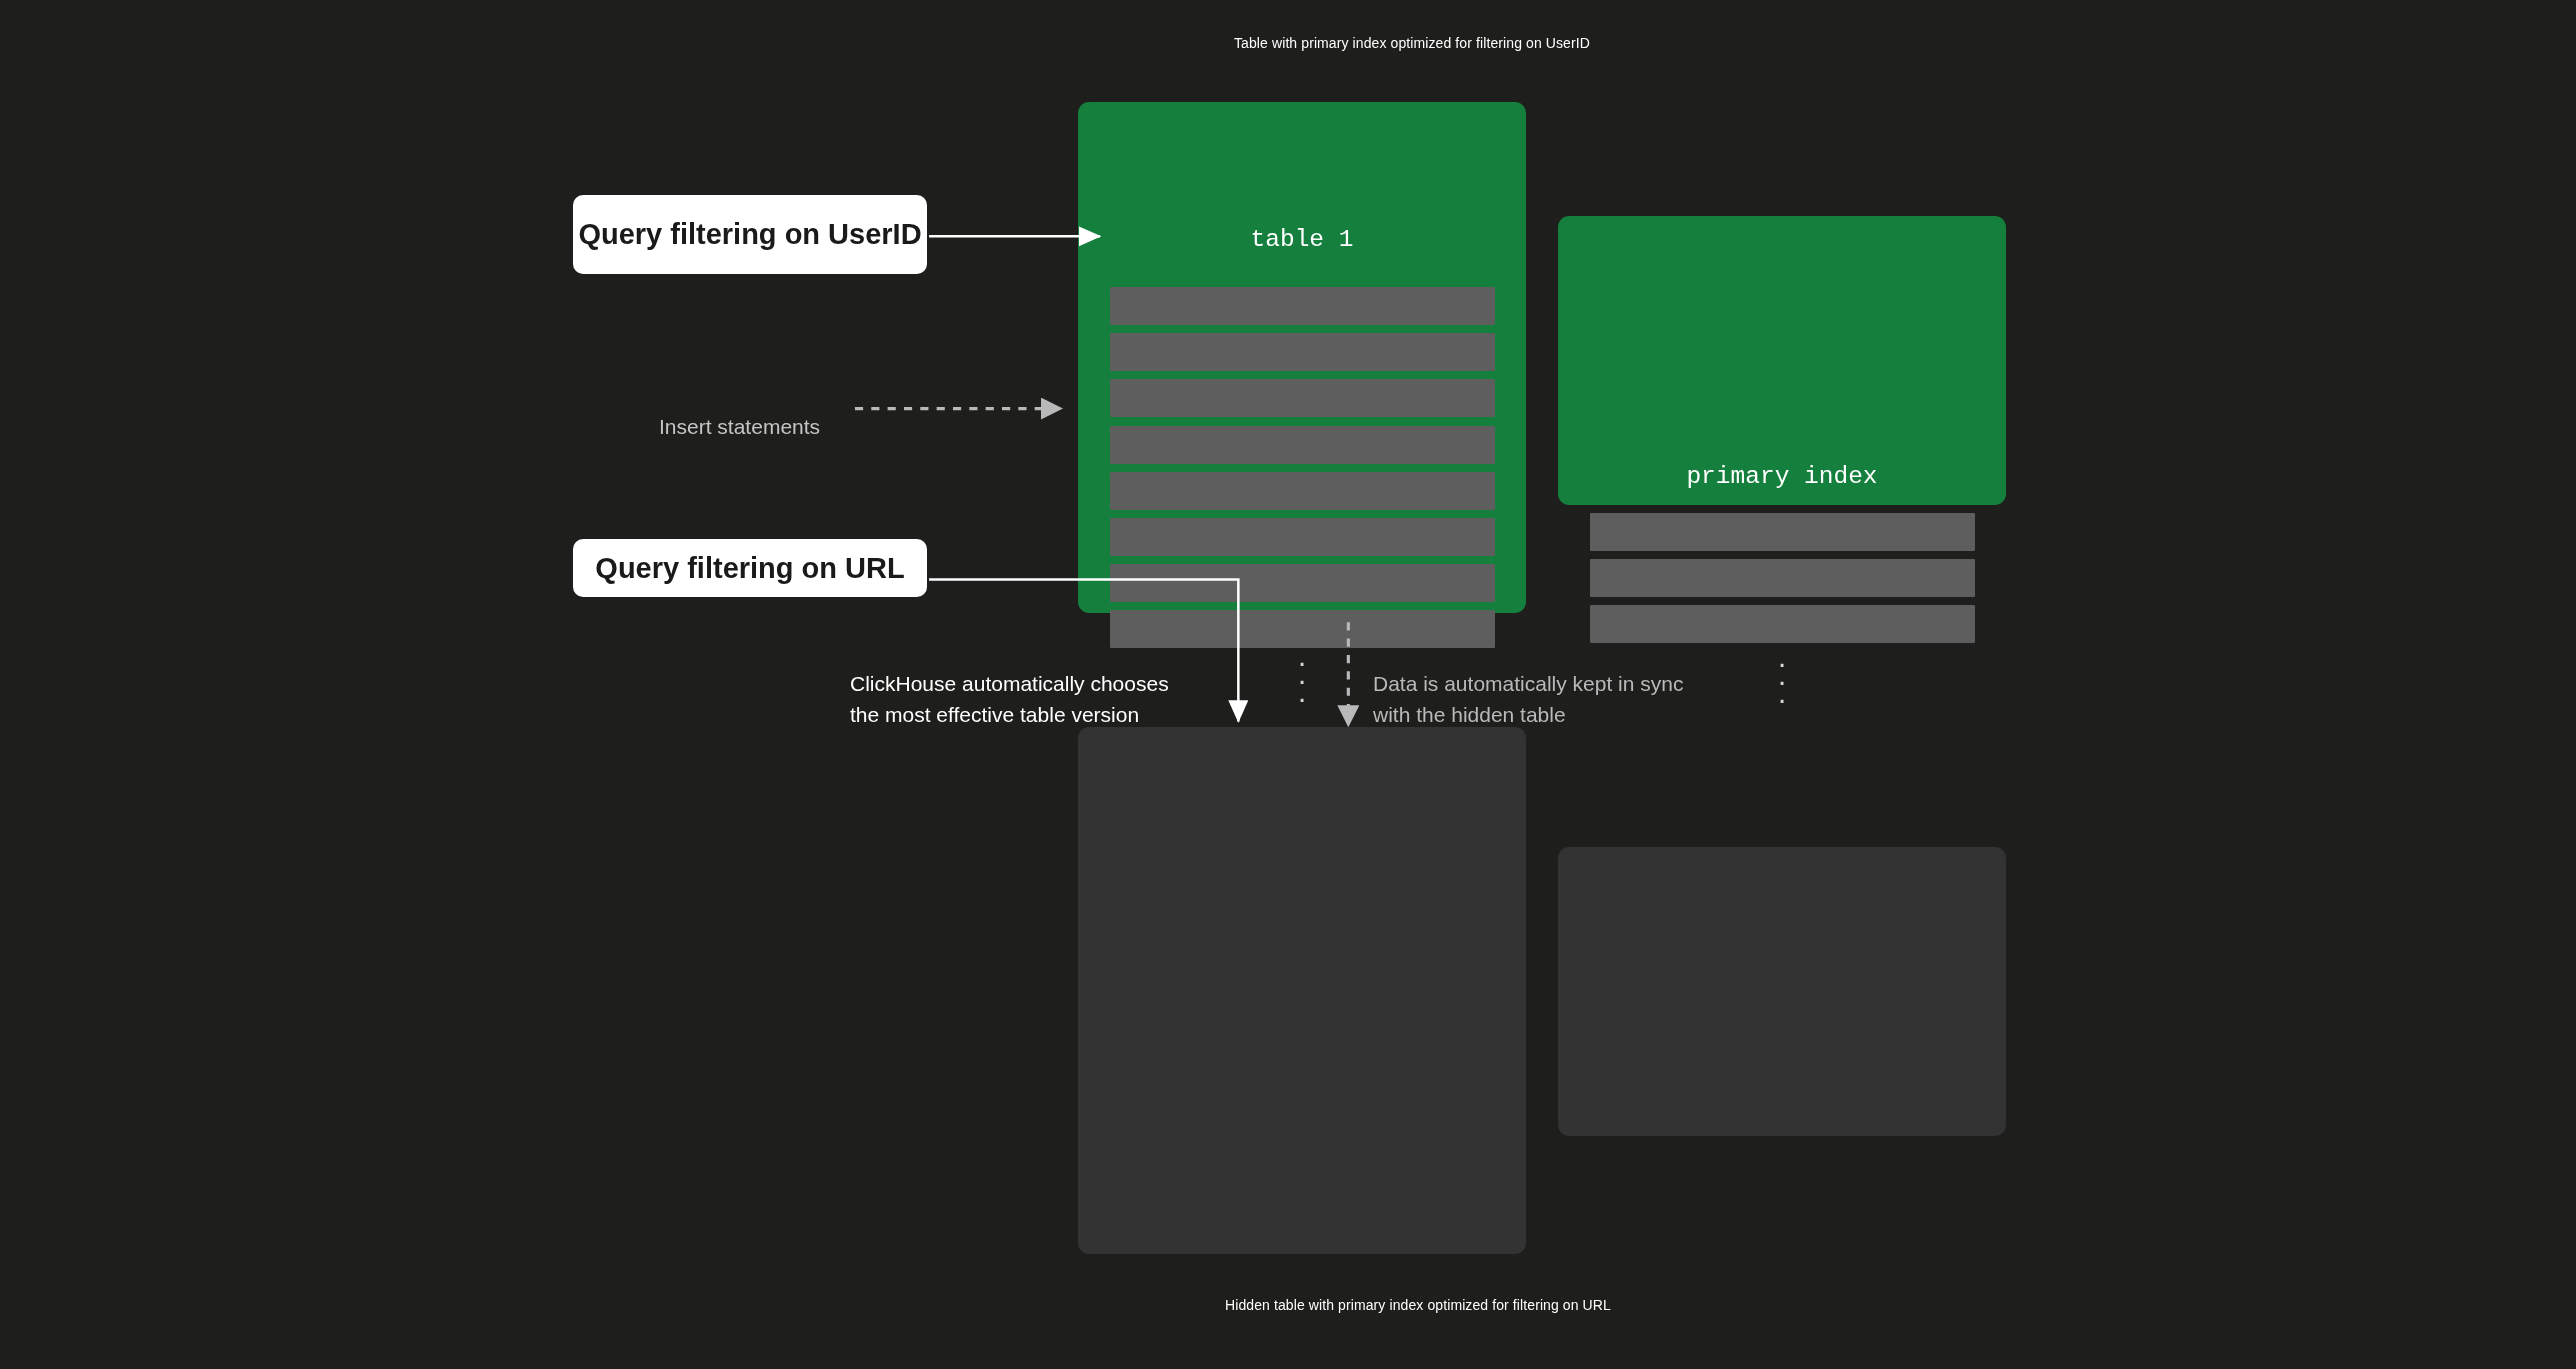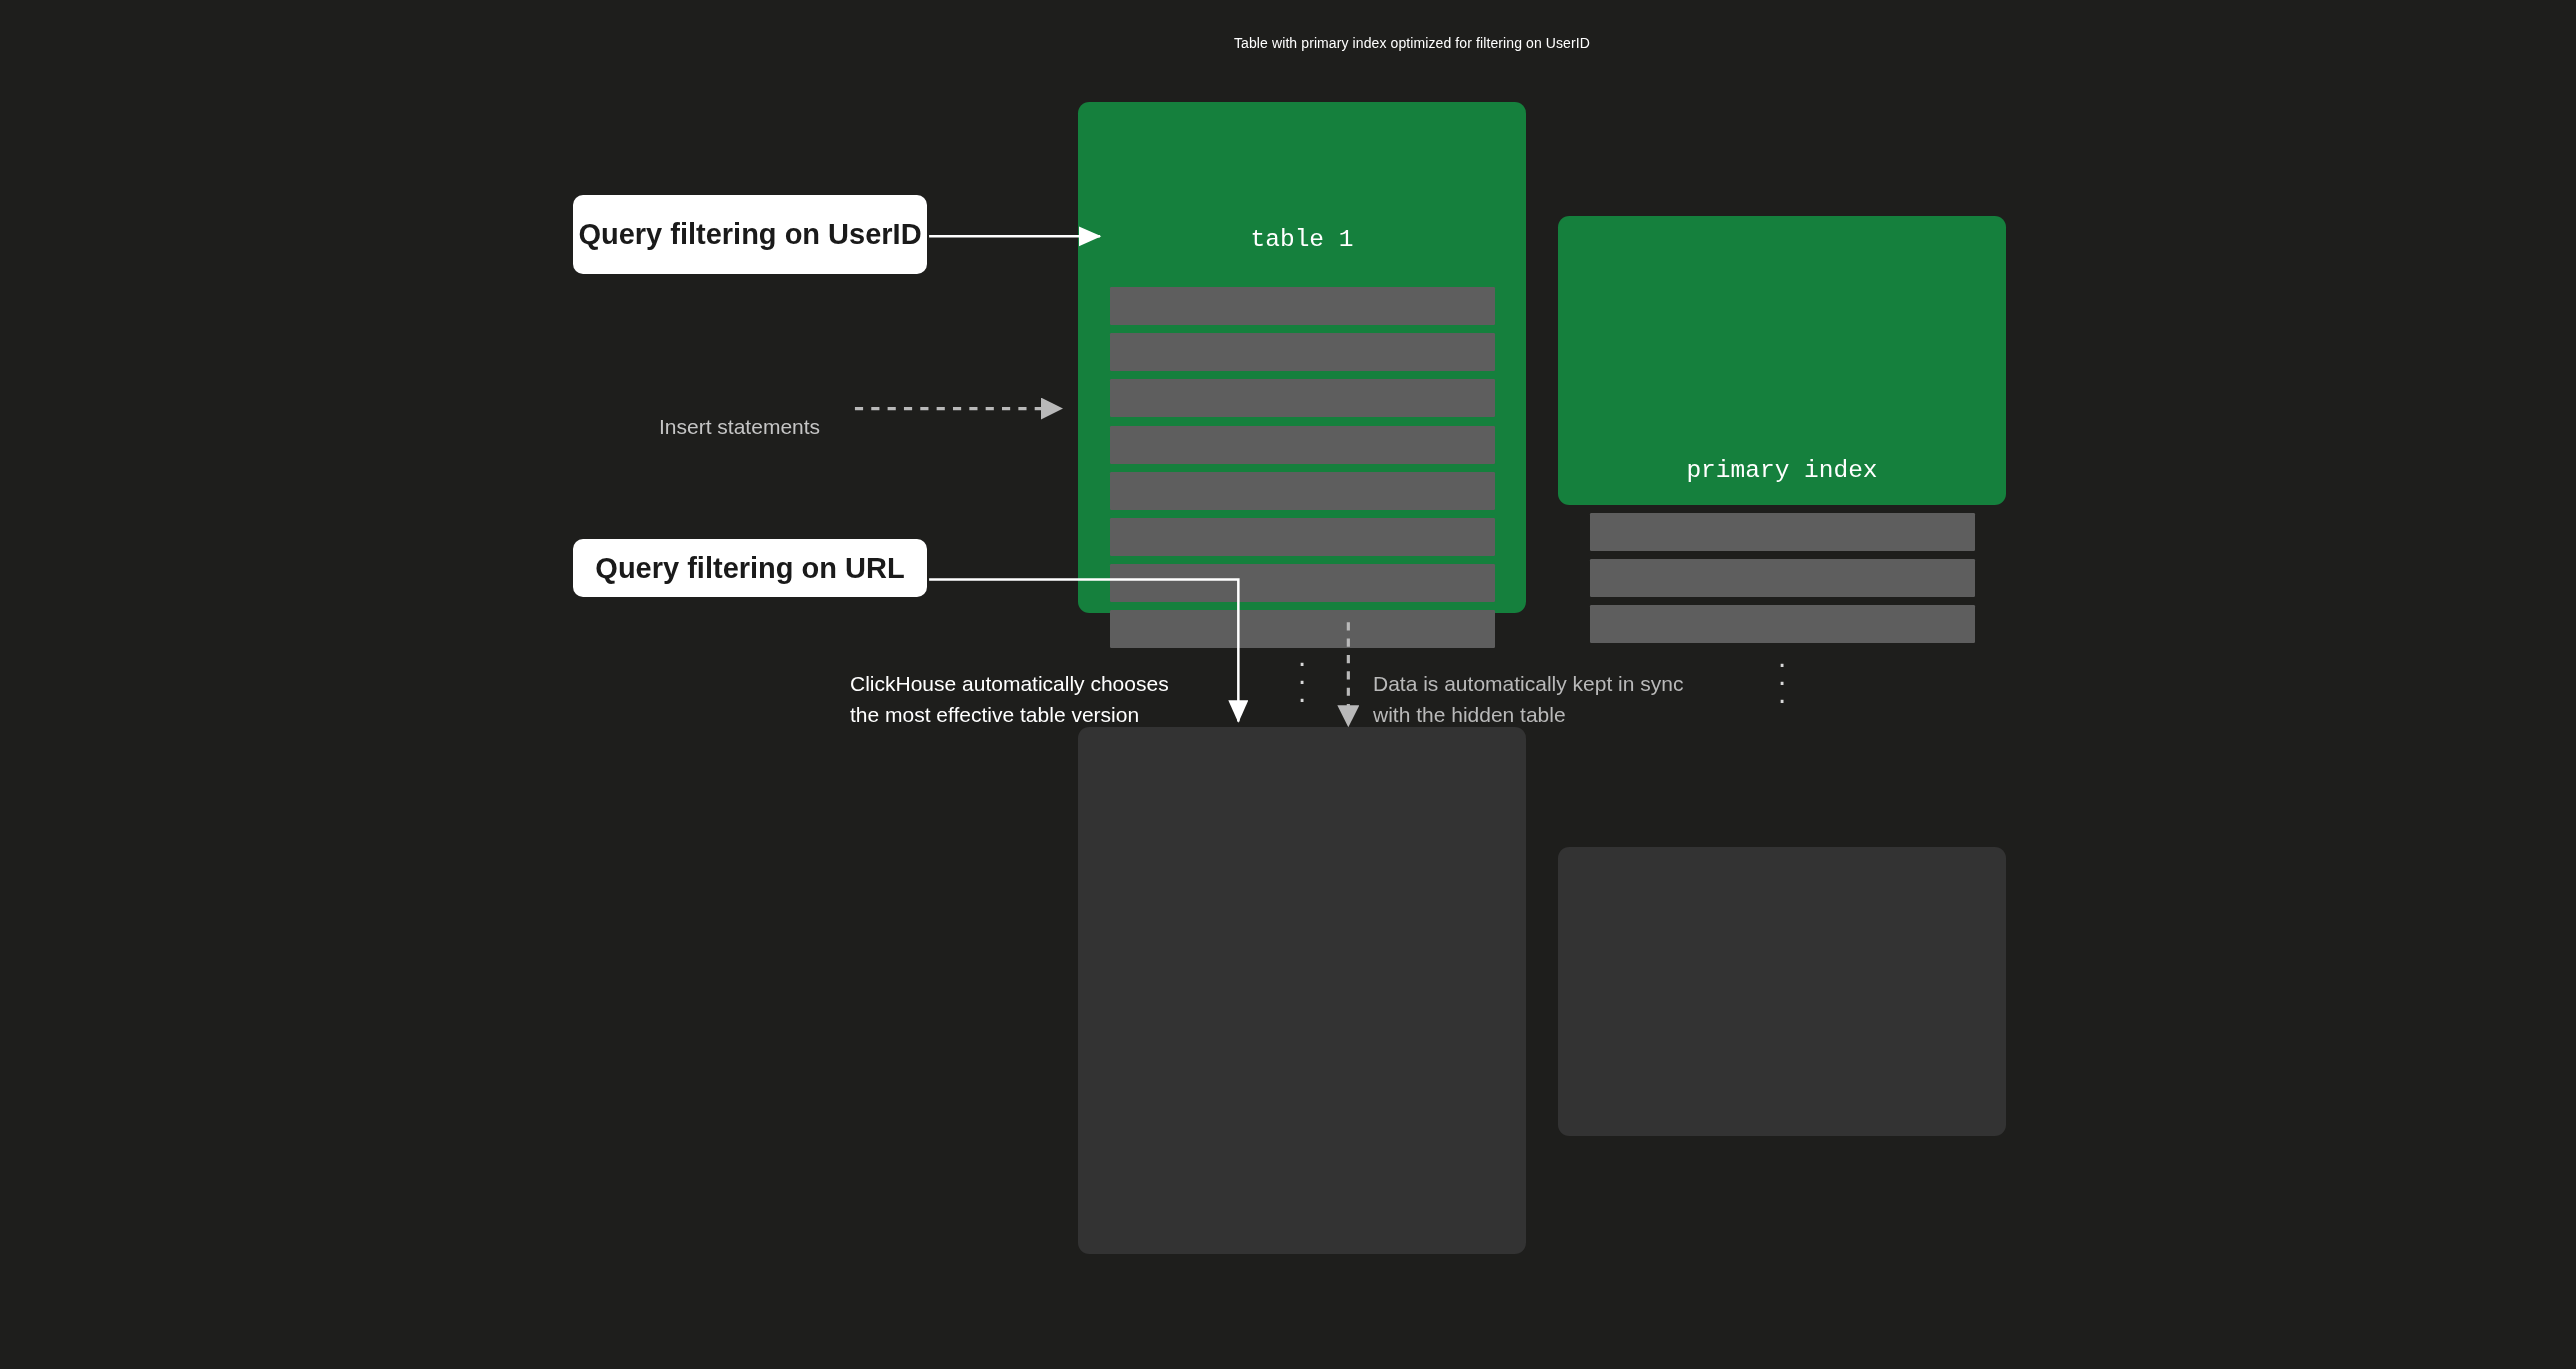--- a/index.html
+++ b/index.html
@@ -69,21 +69,21 @@
   #table1 .card-title { top: 124px; }
   #table1 .bars { top: 185px; }
   #table1 .bar { height: 38px; margin: 0 auto 8.2px; width: 385px; }
   #table1 .vdots { top: 552px; }
 
   
   #hiddentable { left: 1078px; top: 727px; width: 448px; height: 527px; }
 
   
   #pindex1 { left: 1558px; top: 216px; width: 448px; height: 289px; }
-  #pindex1 .card-title { top: 241px; }
+  #pindex1 .card-title { top: 247px; }
   #pindex1 .bars { top: 297px; }
   #pindex1 .bar { height: 38px; margin: 0 auto 8.2px; width: 385px; }
   #pindex1 .vdots { top: 439px; }
 
   
   #pindex2 { left: 1558px; top: 847px; width: 448px; height: 289px; }
 
   
   .callout {
     position: absolute;
@@ -122,20 +122,21 @@
     width: 2576px; height: 1369px;
     pointer-events: none;
   }
 </style>
 </head>
 <body>
 
 <div id="stage">
 
   <div class="caption" id="caption-top">Table with primary index optimized for filtering on UserID</div>
+  <div class="caption" id="caption-bot">Hidden table with primary index optimized for filtering on URL</div>
 
   <div class="card" id="table1">
     <div class="card-title">table 1</div>
     <div class="bars">
       <div class="bar"></div>
       <div class="bar"></div>
       <div class="bar"></div>
       <div class="bar"></div>
       <div class="bar"></div>
       <div class="bar"></div>

